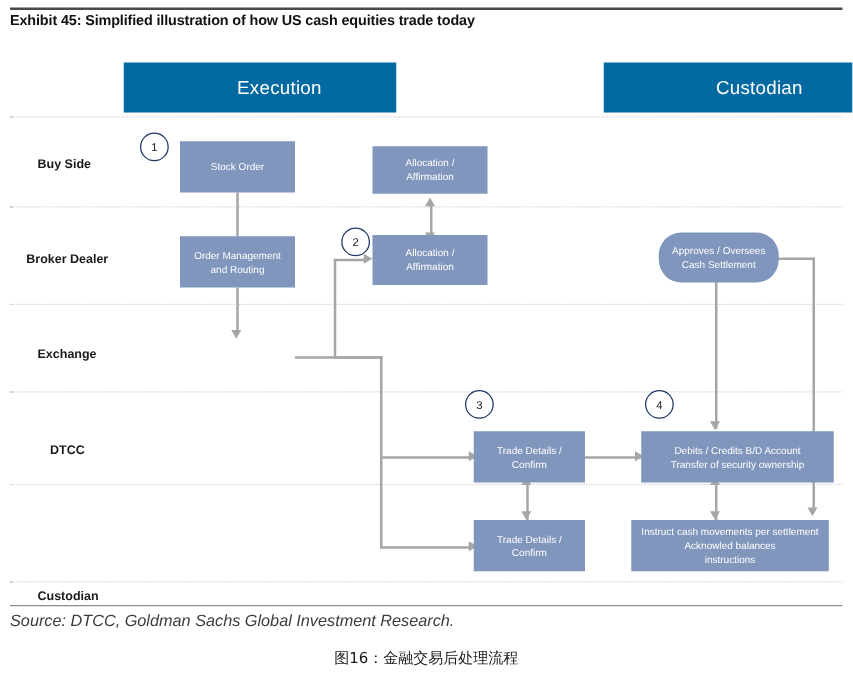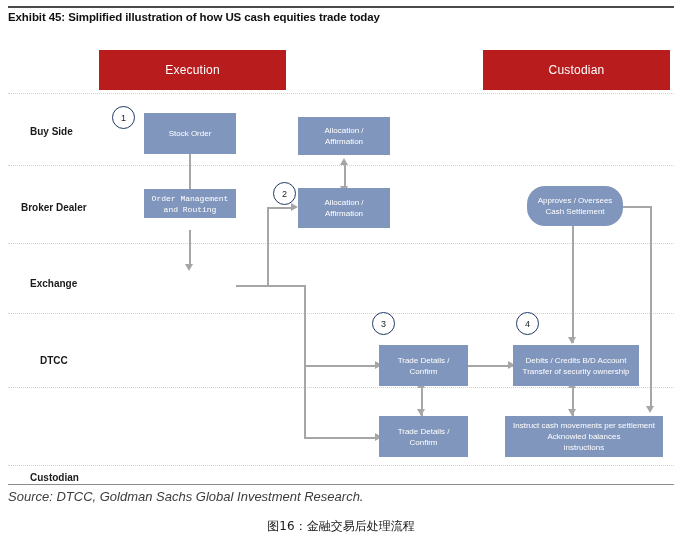--- a/index.html
+++ b/index.html
@@ -7,23 +7,23 @@
        -webkit-font-smoothing:antialiased;}
   #page{position:relative;width:682px;height:542px;overflow:hidden;background:#fff;}
 
   .rule-top{position:absolute;left:8px;top:6px;width:666px;height:2px;background:#4a4a4a;}
   .exhibit-title{position:absolute;left:8px;top:11px;width:660px;
       font-size:11.5px;font-weight:bold;color:#111;letter-spacing:-0.1px;white-space:nowrap;}
 
   .chart-area{position:absolute;left:8px;top:34px;width:666px;height:452px;background:#fff;}
 
   
-  .col-head{position:absolute;height:40px;background:#b91c1c;color:#ffffff;
+  .col-head{position:absolute;height:40px;background:#0369a1;color:#ffffff;
       display:flex;align-items:center;justify-content:center;
-      font-size:12px;letter-spacing:0.2px;}
+      font-size:15px;letter-spacing:0.2px;padding-left:31px;}
 
   
   .lane-div{position:absolute;height:0;border-top:1px dotted #d2d2d2;}
 
   
   .lane-label{position:absolute;font-size:10px;font-weight:bold;color:#1a1a1a;
       text-align:left;white-space:nowrap;}
 
   
   .pbox{position:absolute;background:#8096bd;color:#ffffff;
@@ -130,21 +130,21 @@
       </div>
     </div>
 
     <div class="pbox" style="left:290px;top:83px;width:92px;height:38px;">
       <div>
         <span>Allocation /</span>
         <span>Affirmation</span>
       </div>
     </div>
 
-    <div class="pbox" style="left:136px;top:155px;width:92px;height:29px;font-family:Liberation Mono, monospace;">
+    <div class="pbox" style="left:136px;top:155px;width:92px;height:41px;">
       <div>
         <span>Order Management</span>
         <span>and Routing</span>
       </div>
     </div>
 
     <div class="pbox" style="left:290px;top:154px;width:92px;height:40px;">
       <div>
         <span>Allocation /</span>
         <span>Affirmation</span>
@@ -159,21 +159,21 @@
     </div>
 
 
     <div class="pbox" style="left:371px;top:311px;width:89px;height:41px;">
       <div>
         <span>Trade Details /</span>
         <span>Confirm</span>
       </div>
     </div>
 
-    <div class="pbox" style="left:505px;top:311px;width:126px;height:41px;">
+    <div class="pbox" style="left:505px;top:311px;width:154px;height:41px;">
       <div>
         <span>Debits / Credits B/D Account</span>
         <span>Transfer of security ownership</span>
       </div>
     </div>
 
     <div class="pbox" style="left:371px;top:382px;width:89px;height:41px;">
       <div>
         <span>Trade Details /</span>
         <span>Confirm</span>

